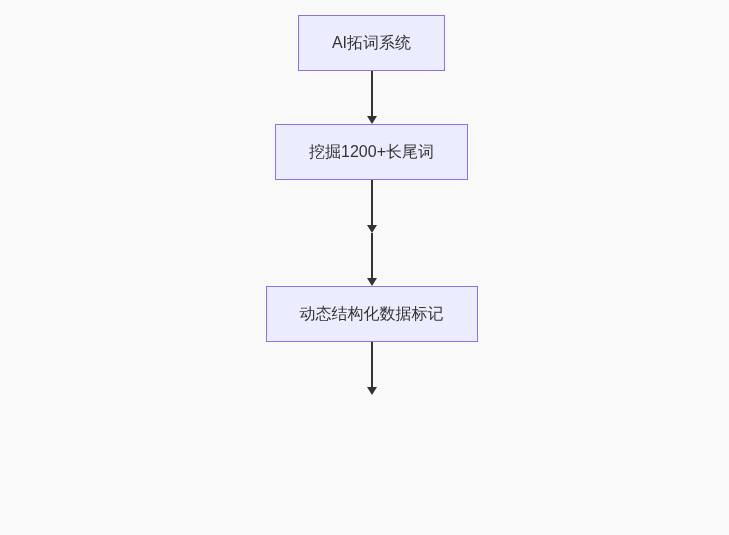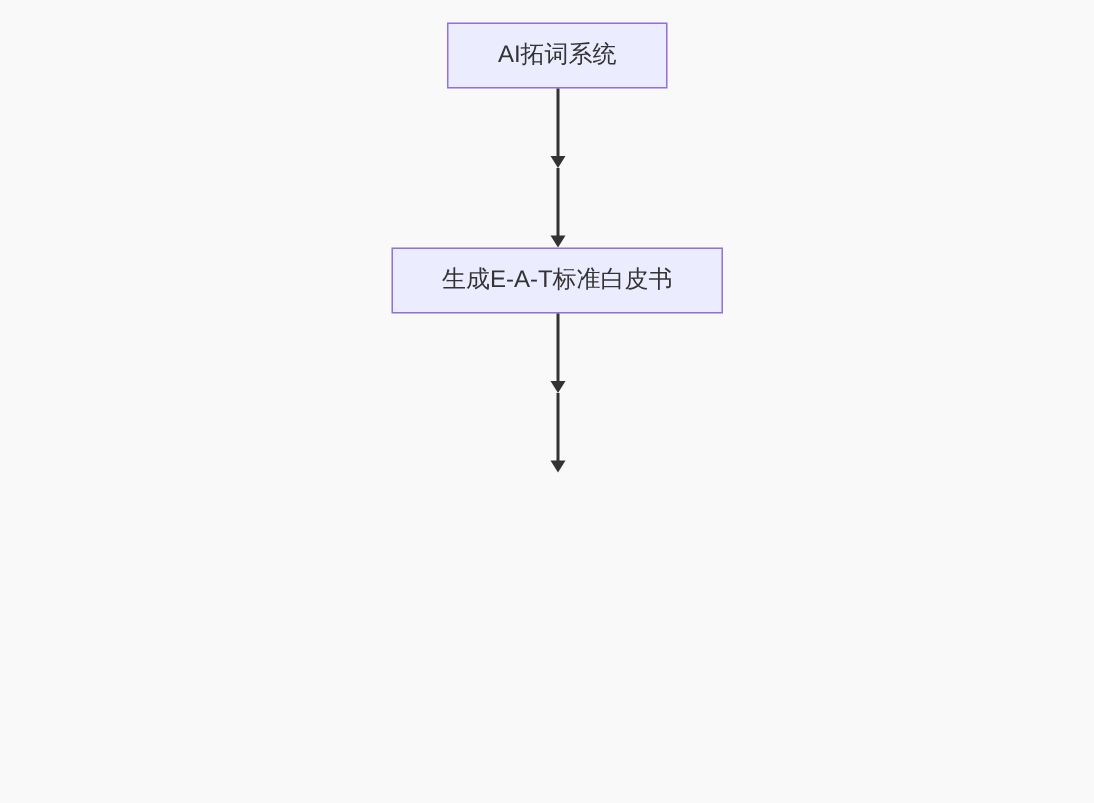--- a/index.html
+++ b/index.html
@@ -16,21 +16,21 @@
     position: absolute;
     top: 15px;
     left: 7px;
     width: 729px;
     display: flex;
     flex-direction: column;
     align-items: center;
   }
   .node {
     box-sizing: border-box;
-    height: 44px;
+    height: 56px;
     padding: 0 33px;
     display: flex;
     align-items: center;
     justify-content: center;
     background: var(--node-fill, #ECECFF);
     border: 1.5px solid var(--node-border, #9370DB);
     color: var(--node-text, #333333);
     font-size: 16px;
     line-height: 1;
     white-space: nowrap;
@@ -62,35 +62,38 @@
 
   <div class="node">
     <span>AI拓词系统</span>
   </div>
 
   <div class="connector">
     <div class="line"></div>
     <div class="head"></div>
   </div>
 
-
-  <div class="connector">
-    <div class="line"></div>
-    <div class="head"></div>
-  </div>
-
   <div class="node">
-    <span>生成E-A-T标准白皮书</span>
+    <span>挖掘1200+长尾词</span>
   </div>
 
   <div class="connector">
     <div class="line"></div>
     <div class="head"></div>
   </div>
 
 
   <div class="connector">
     <div class="line"></div>
     <div class="head"></div>
   </div>
 
+  <div class="node">
+    <span>动态结构化数据标记</span>
+  </div>
+
+  <div class="connector">
+    <div class="line"></div>
+    <div class="head"></div>
+  </div>
+
 
 </div>
 
 </body></html>

